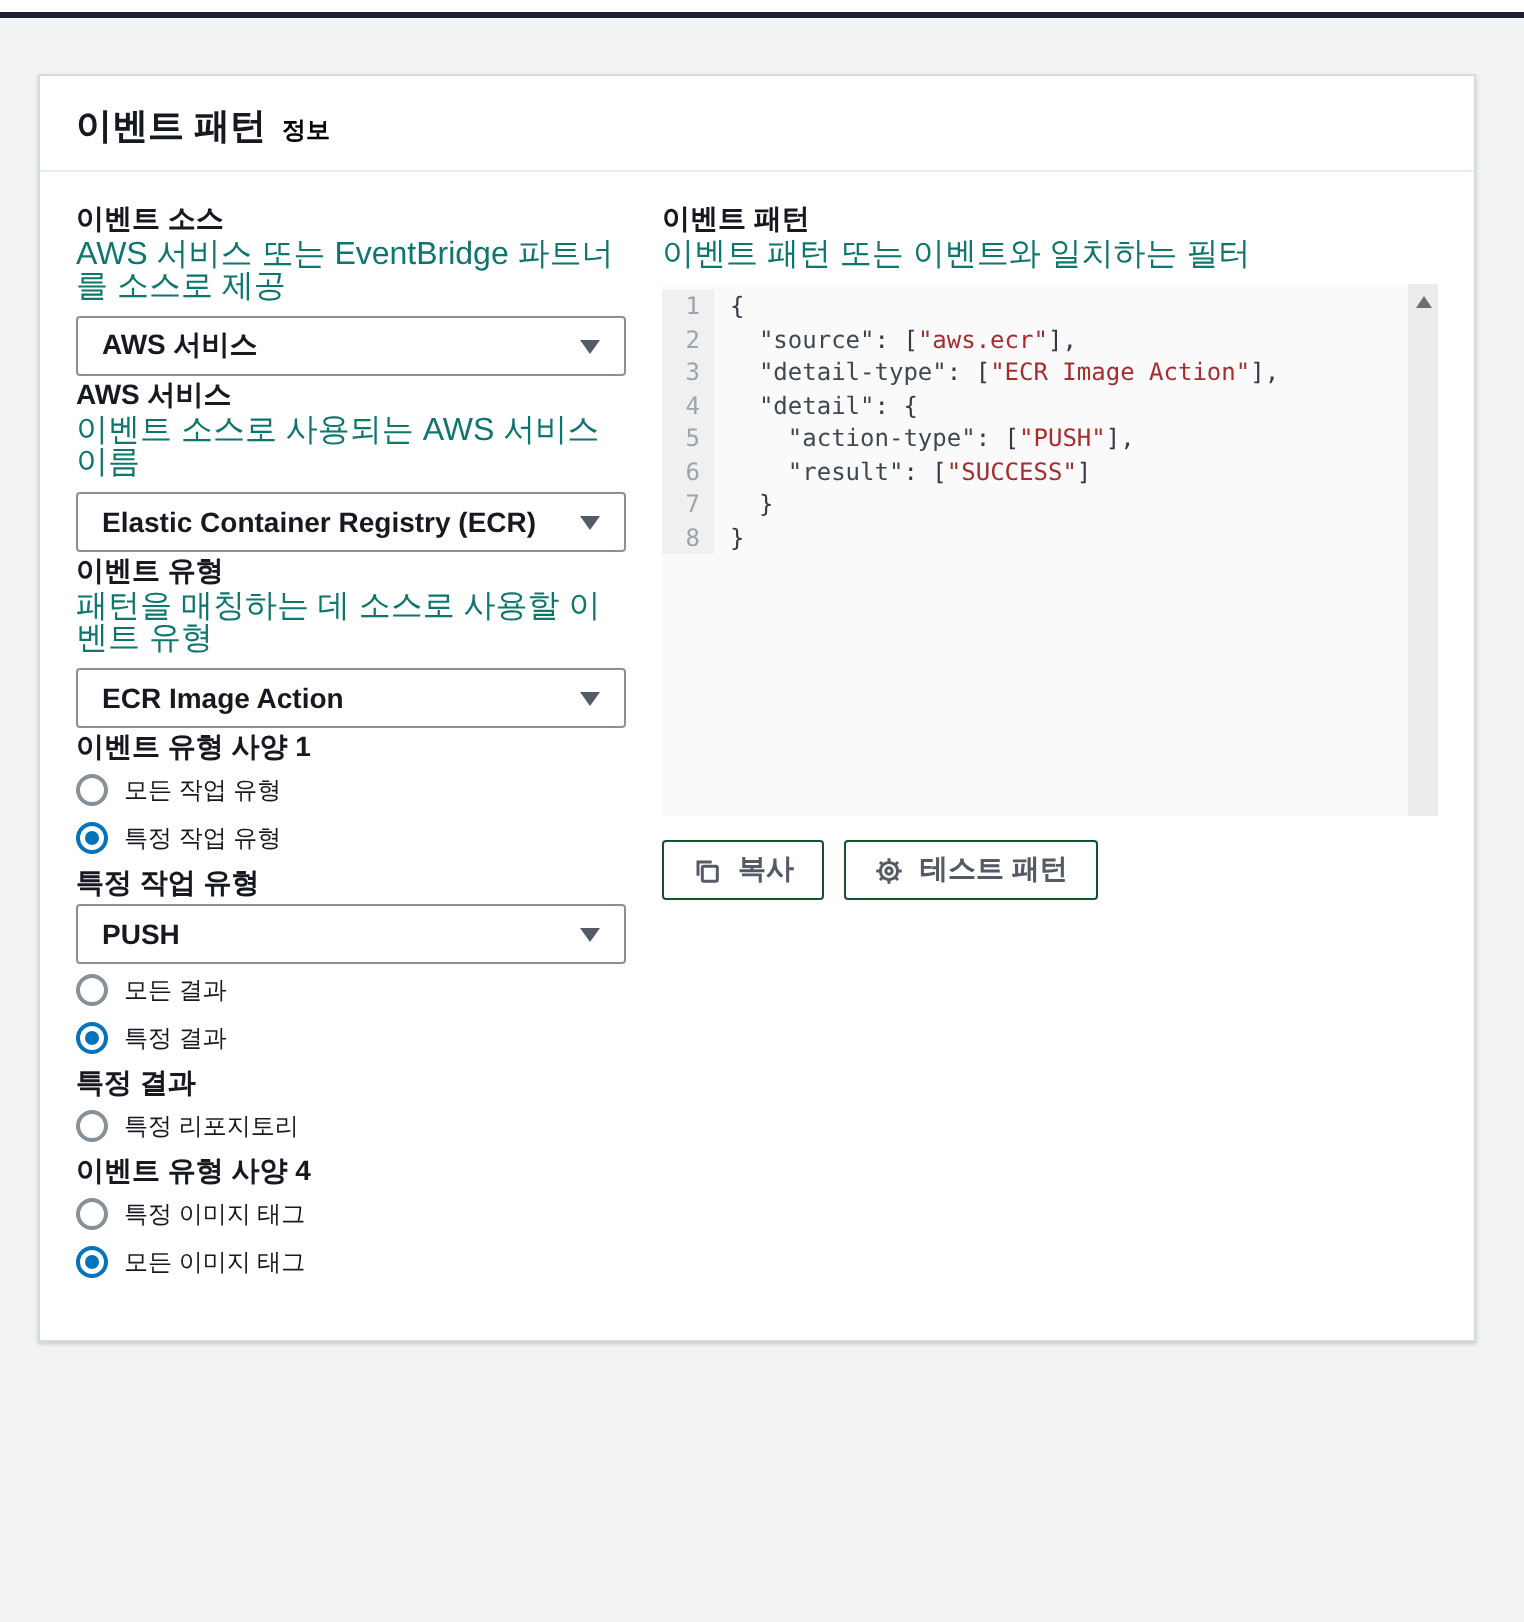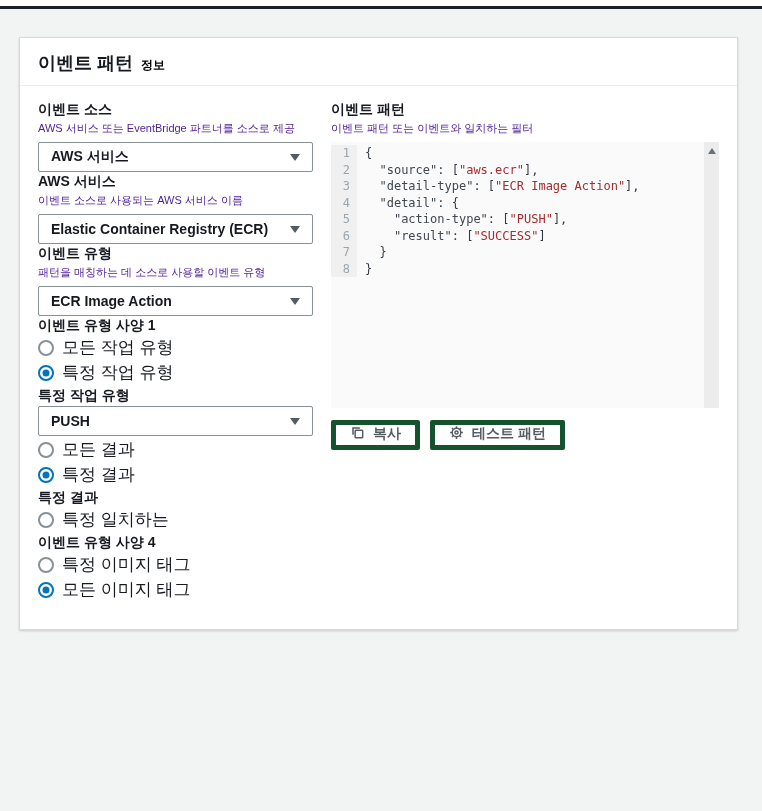--- a/index.html
+++ b/index.html
@@ -26,31 +26,31 @@
   .panel-title { font-size:18px; font-weight:bold; margin:0; }
   .info-link { font-size:12px; color:#000000; font-weight:bold; text-decoration:none; cursor:pointer; }
 
   .card-body { display:flex; gap:18px; padding:14px 18px 26px; }
   .col-left  { width:275px; flex:none; }
   .col-right { flex:1; min-width:0; }
 
   .field { margin-bottom:0; }
   .field:last-child { margin-bottom:0; }
   .field-label { font-size:14px; font-weight:bold; line-height:18px; margin-bottom:2px; }
-  .field-desc  { font-size:11px; color:#4c1d95; line-height:16px; margin-bottom:6px; }
+  .field-desc  { font-size:16px; color:#0f766e; line-height:16px; margin-bottom:6px; }
 
   .select {
     height:30px; border:1px solid #879196; border-radius:2px; background:#fff;
     display:flex; align-items:center; justify-content:space-between;
     padding:0 12px; cursor:pointer;
   }
   .select-value { font-size:14px; font-weight:bold; white-space:nowrap; overflow:hidden; }
   .caret { width:0; height:0; border-left:5px solid transparent; border-right:5px solid transparent; border-top:7px solid #545b64; flex:none; margin-left:8px; }
 
-  .radio-row { display:flex; align-items:center; gap:8px; min-height:22px; margin:2px 0; font-size:17px; cursor:pointer; }
+  .radio-row { display:flex; align-items:center; gap:8px; min-height:22px; margin:2px 0; font-size:12px; cursor:pointer; }
   .radio {
     width:16px; height:16px; flex:none; background:#fff;
     border:2px solid #879196; border-radius:50%; position:relative;
   }
   .radio.checked { border-color:#0073bb; }
   .radio.checked::after {
     content:""; position:absolute; left:50%; top:50%; transform:translate(-50%,-50%);
     width:7px; height:7px; border-radius:50%; background:#0073bb;
   }
 
@@ -66,22 +66,22 @@
   .tok-s { color:#a62c2e; }
 
   .scrollbar {
     position:absolute; top:0; right:0; width:15px; height:100%;
     background:#ececec; display:flex; justify-content:center; padding-top:6px;
   }
   .sb-arrow { width:0; height:0; border-left:4px solid transparent; border-right:4px solid transparent; border-bottom:6px solid #687078; }
 
   .editor-buttons { display:flex; gap:10px; }
   .btn {
-    height:30px; display:inline-flex; align-items:flex-start; gap:8px; padding:0 14px;
-    background:#fff; border:5px solid #14532d; border-radius:2px;
+    height:30px; display:inline-flex; align-items:center; gap:8px; padding:0 14px;
+    background:#fff; border:1px solid #14532d; border-radius:2px;
     font-size:14px; font-weight:bold; color:#545b64; cursor:pointer;
     font-family:inherit; white-space:nowrap;
   }
   .btn svg { display:block; stroke:#545b64; fill:none; stroke-width:1.6; }
 </style>
 </head>
 <body>
 
 <div class="topbar"></div>
 
@@ -153,21 +153,21 @@
         </div>
       </div>
 
       <div class="field">
         <div class="field-label">특정 결과</div>
       </div>
 
       <div class="field">
         <div class="radio-row">
           <span class="radio"></span>
-          <span>특정 일치하는</span>
+          <span>특정 리포지토리</span>
         </div>
       </div>
 
       <div class="field">
         <div class="field-label">이벤트 유형 사양 4</div>
         <div class="radio-row">
           <span class="radio"></span>
           <span>특정 이미지 태그</span>
         </div>
         <div class="radio-row">

